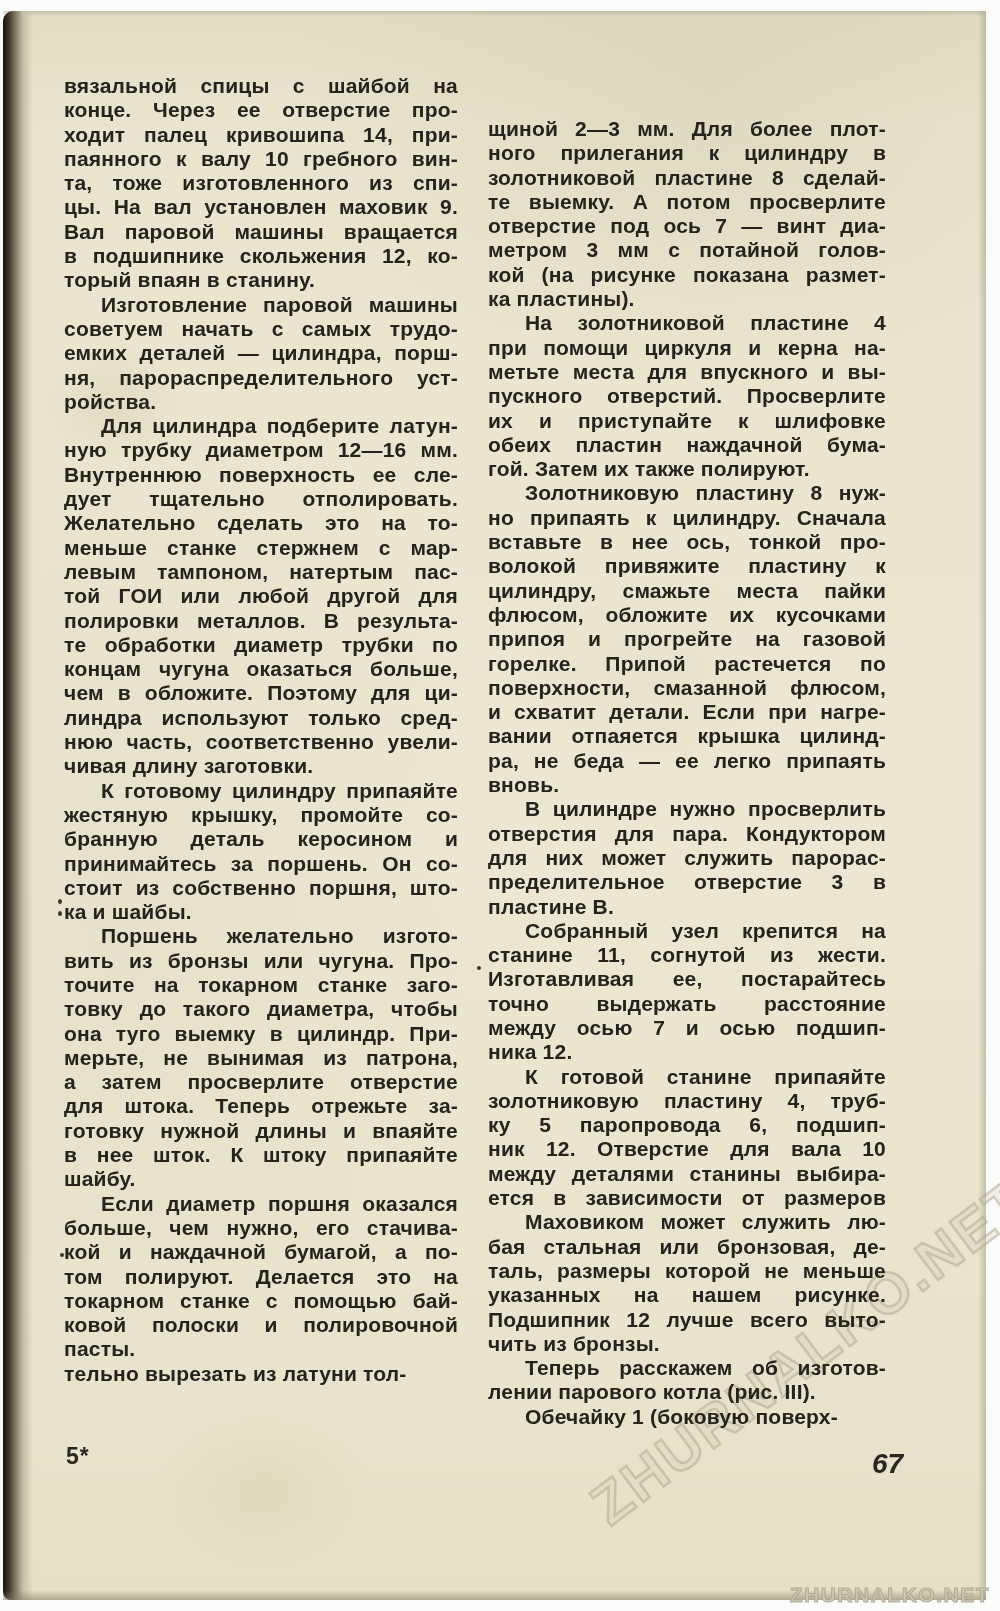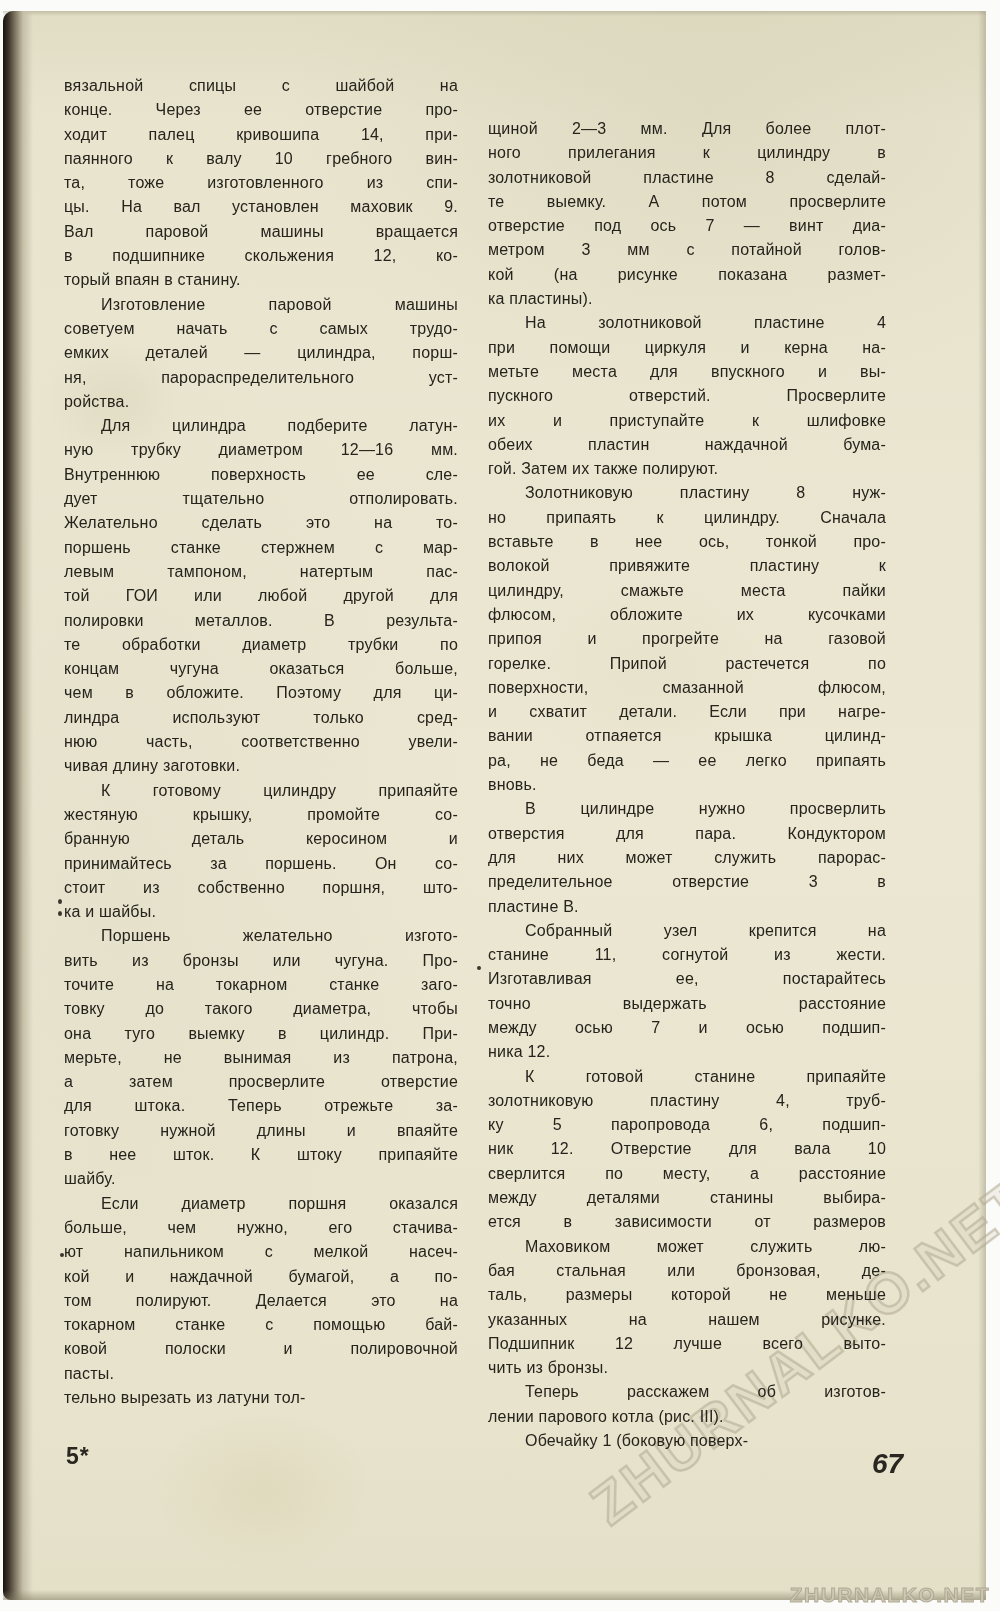--- a/index.html
+++ b/index.html
@@ -37,21 +37,21 @@
   .stain.a{left:150px;top:1400px;width:220px;height:160px;
     background:radial-gradient(ellipse at center,rgba(201,188,138,0.20),rgba(201,188,138,0) 70%);}
   .stain.b{left:40px;top:330px;width:140px;height:120px;
     background:radial-gradient(ellipse at center,rgba(190,180,140,0.18),rgba(190,180,140,0) 70%);}
   .stain.c{left:520px;top:560px;width:260px;height:200px;
     background:radial-gradient(ellipse at center,rgba(220,214,186,0.25),rgba(220,214,186,0) 70%);}
   .speck{position:absolute;background:#3a352c;border-radius:50%;}
 
   .col{
     position:absolute;top:74px;
-    font-size:16px;line-height:24.3px;font-weight:400;
+    font-size:21px;line-height:24.3px;font-weight:700;
     color:#26231d;letter-spacing:0.2px;
   }
   .col-left{left:64px;width:394px;}
   .col-right{left:488px;width:398px;margin-top:43px;}
   .line{text-align:justify;text-align-last:justify;}
   .line.last{text-align-last:left;}
   .line.ind{text-indent:37px;}
 
   .sig{
     position:absolute;left:66px;top:1443px;
@@ -108,21 +108,21 @@
     <div class="line ind">Изготовление паровой машины</div>
     <div class="line">советуем начать с самых трудо-</div>
     <div class="line">емких деталей — цилиндра, порш-</div>
     <div class="line">ня, парораспределительного уст-</div>
     <div class="line last">ройства.</div>
     <div class="line ind">Для цилиндра подберите латун-</div>
     <div class="line">ную трубку диаметром 12—16 мм.</div>
     <div class="line">Внутреннюю поверхность ее сле-</div>
     <div class="line">дует тщательно отполировать.</div>
     <div class="line">Желательно сделать это на то-</div>
-    <div class="line">поршень станке стержнем с мар-</div>
+    <div class="line">меньше станке стержнем с мар-</div>
     <div class="line">левым тампоном, натертым пас-</div>
     <div class="line">той ГОИ или любой другой для</div>
     <div class="line">полировки металлов. В результа-</div>
     <div class="line">те обработки диаметр трубки по</div>
     <div class="line">концам чугуна оказаться больше,</div>
     <div class="line">чем в обложите. Поэтому для ци-</div>
     <div class="line">линдра используют только сред-</div>
     <div class="line">нюю часть, соответственно увели-</div>
     <div class="line last">чивая длину заготовки.</div>
     <div class="line ind">К готовому цилиндру припаяйте</div>
@@ -137,21 +137,20 @@
     <div class="line">товку до такого диаметра, чтобы</div>
     <div class="line">она туго выемку в цилиндр. При-</div>
     <div class="line">мерьте, не вынимая из патрона,</div>
     <div class="line">а затем просверлите отверстие</div>
     <div class="line">для штока. Теперь отрежьте за-</div>
     <div class="line">готовку нужной длины и впаяйте</div>
     <div class="line">в нее шток. К штоку припаяйте</div>
     <div class="line last">шайбу.</div>
     <div class="line ind">Если диаметр поршня оказался</div>
     <div class="line">больше, чем нужно, его стачива-</div>
-    <div class="line">ют напильником с мелкой насеч-</div>
     <div class="line">кой и наждачной бумагой, а по-</div>
     <div class="line">том полируют. Делается это на</div>
     <div class="line">токарном станке с помощью бай-</div>
     <div class="line">ковой полоски и полировочной</div>
     <div class="line last">пасты.</div>
     <div class="line last">тельно вырезать из латуни тол-</div>
   </div>
 <div class="col col-right">
     <div class="line">щиной 2—3 мм. Для более плот-</div>
     <div class="line">ного прилегания к цилиндру в</div>
@@ -189,21 +188,20 @@
     <div class="line ind">Собранный узел крепится на</div>
     <div class="line">станине 11, согнутой из жести.</div>
     <div class="line">Изготавливая ее, постарайтесь</div>
     <div class="line">точно выдержать расстояние</div>
     <div class="line">между осью 7 и осью подшип-</div>
     <div class="line last">ника 12.</div>
     <div class="line ind">К готовой станине припаяйте</div>
     <div class="line">золотниковую пластину 4, труб-</div>
     <div class="line">ку 5 паропровода 6, подшип-</div>
     <div class="line">ник 12. Отверстие для вала 10</div>
-    <div class="line">сверлится по месту, а расстояние</div>
     <div class="line">между деталями станины выбира-</div>
     <div class="line">ется в зависимости от размеров</div>
     <div class="line ind">Маховиком может служить лю-</div>
     <div class="line">бая стальная или бронзовая, де-</div>
     <div class="line">таль, размеры которой не меньше</div>
     <div class="line">указанных на нашем рисунке.</div>
     <div class="line">Подшипник 12 лучше всего выто-</div>
     <div class="line last">чить из бронзы.</div>
     <div class="line ind">Теперь расскажем об изготов-</div>
     <div class="line last">лении парового котла (рис. III).</div>

